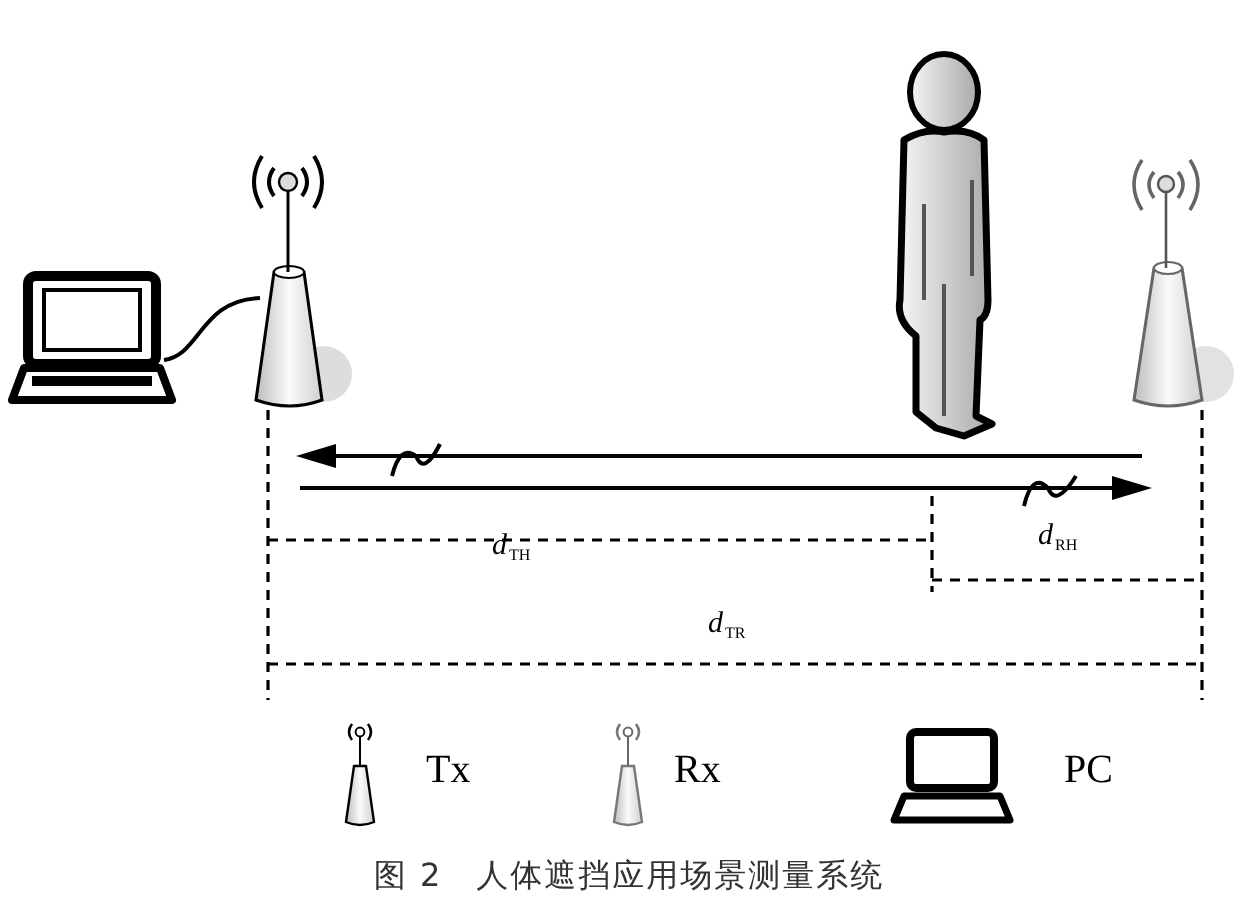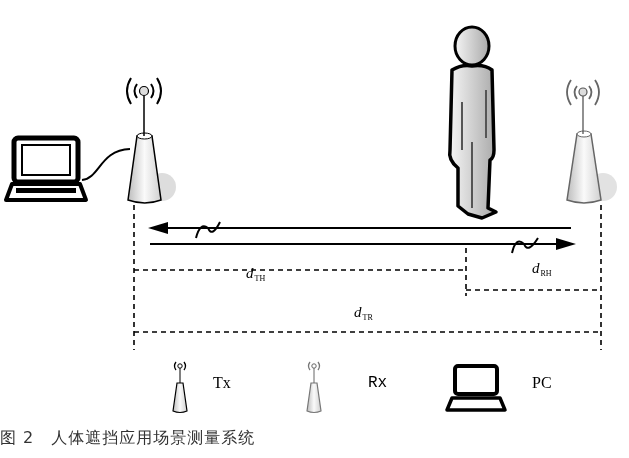--- a/index.html
+++ b/index.html
@@ -1,21 +1,21 @@
 <!DOCTYPE html>
 <html><head>
 <meta charset="utf-8">
 <style>
   html,body{margin:0;padding:0;background:#fff;}
   body{width:629px;height:458px;position:relative;overflow:hidden;font-family:"Liberation Serif","DejaVu Serif",serif;color:#000;}
   svg.main{position:absolute;left:0;top:0;}
-  .lbl{position:absolute;font-family:"Liberation Serif","DejaVu Serif",serif;font-size:16px;}
+  .lbl{position:absolute;font-family:"Liberation Serif","DejaVu Serif",serif;font-size:20px;}
   .dl{position:absolute;font-family:"Liberation Serif",serif;font-style:italic;font-size:15px;}
   .dl sub{font-style:normal;font-size:8px;vertical-align:-3px;margin-left:1px;}
-  .caption{position:absolute;left:0;width:629px;top:428px;text-align:left;font-size:16px;font-family:"DejaVu Sans","Liberation Sans",sans-serif;color:#333;letter-spacing:1px;}
+  .caption{position:absolute;left:0;width:629px;top:428px;text-align:center;font-size:16px;font-family:"DejaVu Sans","Liberation Sans",sans-serif;color:#333;letter-spacing:1px;}
 </style>
 </head>
 <body>
 
 <svg class="main" width="629" height="458" viewBox="0 0 629 458">
   <defs>
     <linearGradient id="gcone" x1="0" x2="1">
       <stop offset="0" stop-color="#bdbdbd"></stop>
         <stop offset="0.5" stop-color="#fafafa"></stop>
         <stop offset="1" stop-color="#d0d0d0"></stop>
@@ -90,20 +90,20 @@
     <circle cx="314" cy="366" r="2.2" fill="#fff" stroke="#666"></circle>
     <path d="M310 362 Q307 366 310 370 M318 362 Q321 366 318 370" fill="none" stroke="#777" stroke-width="1.3"></path>
   </g>
   <g>
     <rect x="455" y="366" width="42" height="28" rx="3" fill="#fff" stroke="#000" stroke-width="4"></rect>
     <path d="M452 398 L500 398 L505 410 L447 410 Z" fill="#fff" stroke="#000" stroke-width="3.5" stroke-linejoin="round"></path>
   </g>
 </svg>
 
 <div class="dl" style="left:246px;top:265px;"><span>d</span><sub>TH</sub></div>
-<div class="dl" style="left:519px;top:260px;margin-left:13px;"><span>d</span><sub>RH</sub></div>
+<div class="dl" style="left:519px;top:260px;"><span>d</span><sub>RH</sub></div>
 <div class="dl" style="left:354px;top:304px;font-family:Liberation Serif, serif;"><span>d</span><sub>TR</sub></div>
 
 <div class="lbl" style="left:213px;top:374px;">Tx</div>
-<div class="lbl" style="left:368px;top:374px;font-family:Liberation Mono, monospace;">Rx</div>
+<div class="lbl" style="left:337px;top:374px;">Rx</div>
 <div class="lbl" style="left:532px;top:374px;text-align:right;">PC</div>
 
 <div class="caption">图 2　人体遮挡应用场景测量系统</div>
 
 </body></html>

